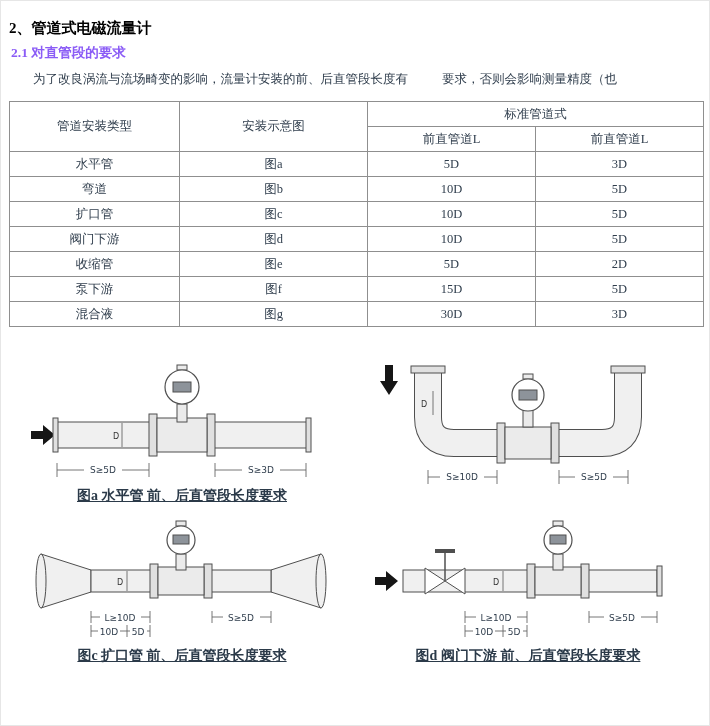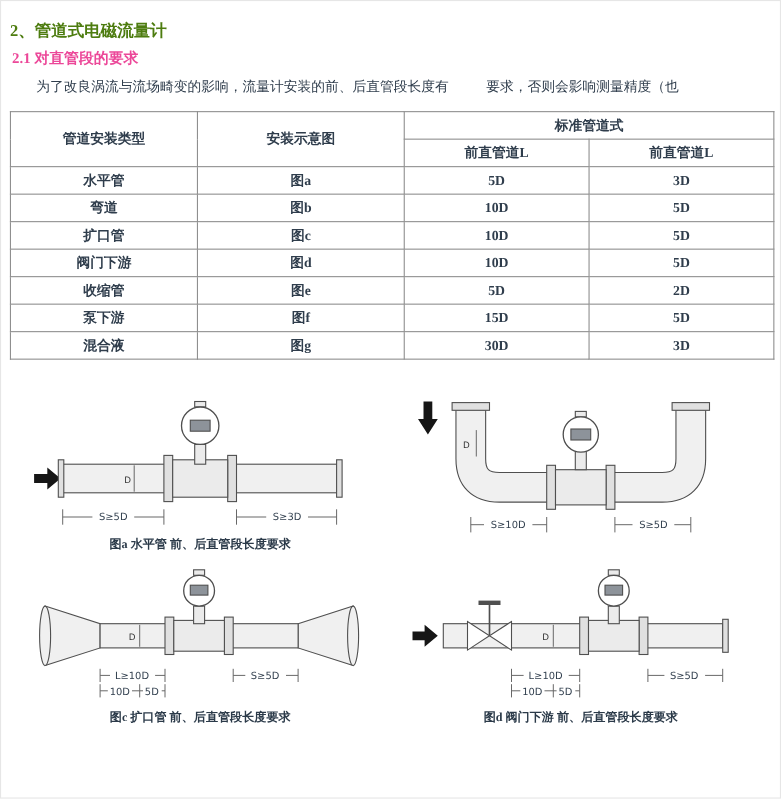--- a/index.html
+++ b/index.html
@@ -5,37 +5,37 @@
   * { margin:0; padding:0; box-sizing:border-box; }
   html,body { background:#fff; }
   body {
     width:710px; height:726px; margin:0 auto; overflow:hidden;
     font-family:"Liberation Serif","DejaVu Serif",serif;
     color:#2f3d4c;
     border:1px solid #e6e6e6;
   }
   .page { padding:8px 8px 0 8px; }
   .note { font-size:12.5px; line-height:1.5; text-indent:28px; margin-top:2px; }
-  .heading { font-size:15px; font-weight:bold; margin:10px 0 6px 0; color:#4d7c0f; }
-  .subheading { font-size:13.5px; font-weight:bold; margin:4px 0 8px 2px; color:#ec4899; }
+  .heading { font-size:15px; font-weight:bold; margin:10px 0 6px 0; color:#000000; }
+  .subheading { font-size:13.5px; font-weight:bold; margin:4px 0 8px 2px; color:#8b5cf6; }
   .para { font-size:12.5px; line-height:1.55; margin-bottom:12px; }
   .para .indent { padding-left:24px; }
   .para .gap { margin-left:34px; }
   table.req {
     width:694px; border-collapse:collapse; table-layout:fixed;
     font-size:12.5px; margin-top:4px;
   }
   table.req th, table.req td {
     border:1px solid #8f8f8f; text-align:center; vertical-align:middle;
-    height:25px; font-weight:bold; padding:1px 2px;
+    height:25px; font-weight:normal; padding:1px 2px;
   }
   col.c1 { width:170px; } col.c2 { width:188px; } col.c3 { width:168px; } col.c4 { width:168px; }
   .figures { display:grid; grid-template-columns:1fr 1fr; row-gap:12px; margin-top:28px; }
   .figure { display:flex; flex-direction:column; align-items:center; }
-  .fig-caption { font-size:11px; font-weight:bold; color:#2b3a49; margin-top:2px; text-align:center; }
+  .fig-caption { font-size:14px; font-weight:bold; color:#2b3a49; margin-top:2px; text-align:center;text-decoration:underline; }
   
   .pipe { fill:#f0f0f0; stroke:#4f4f4f; stroke-width:1; }
   .flange { fill:#e0e0e0; stroke:#4f4f4f; stroke-width:1; }
   .mbody { fill:#ebebeb; stroke:#4f4f4f; stroke-width:1; }
   .display { fill:#8d939a; stroke:#4f4f4f; stroke-width:1; }
   .head { fill:#ffffff; stroke:#4f4f4f; stroke-width:1.2; }
   .arrow { fill:#161616; }
   .dim-line { stroke:#666; stroke-width:0.9; }
   .dim-bg { fill:#ffffff; }
   .dim-text { font-family:"DejaVu Sans",sans-serif; font-size:9px; fill:#2f3d4c; }

